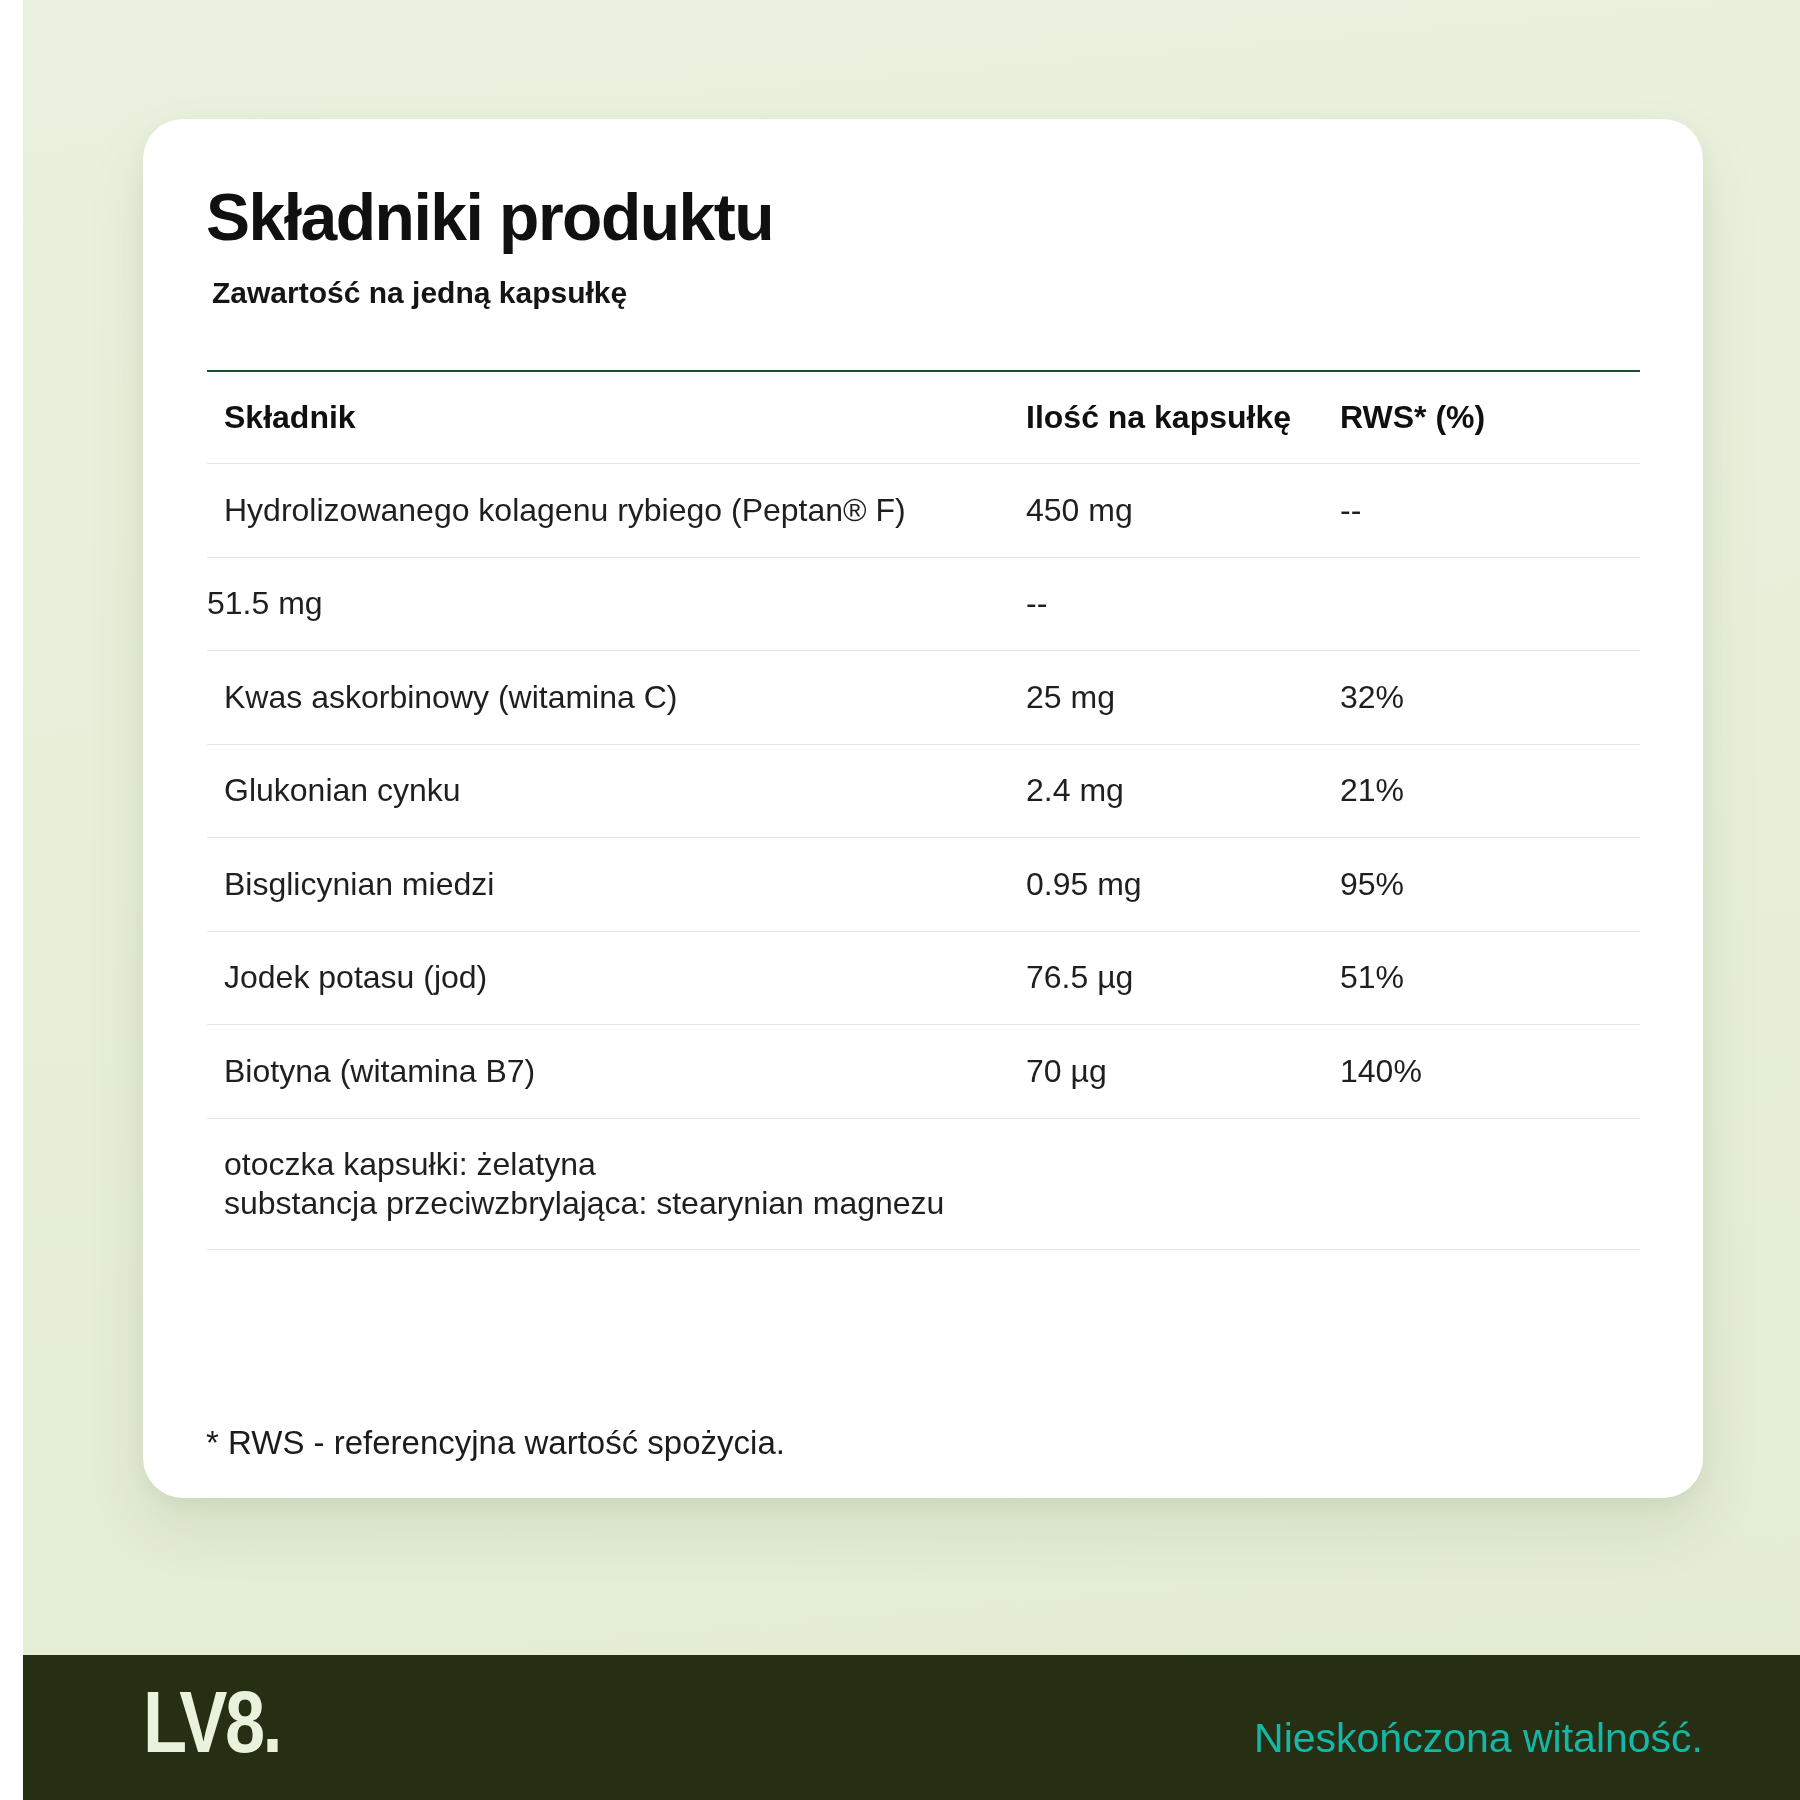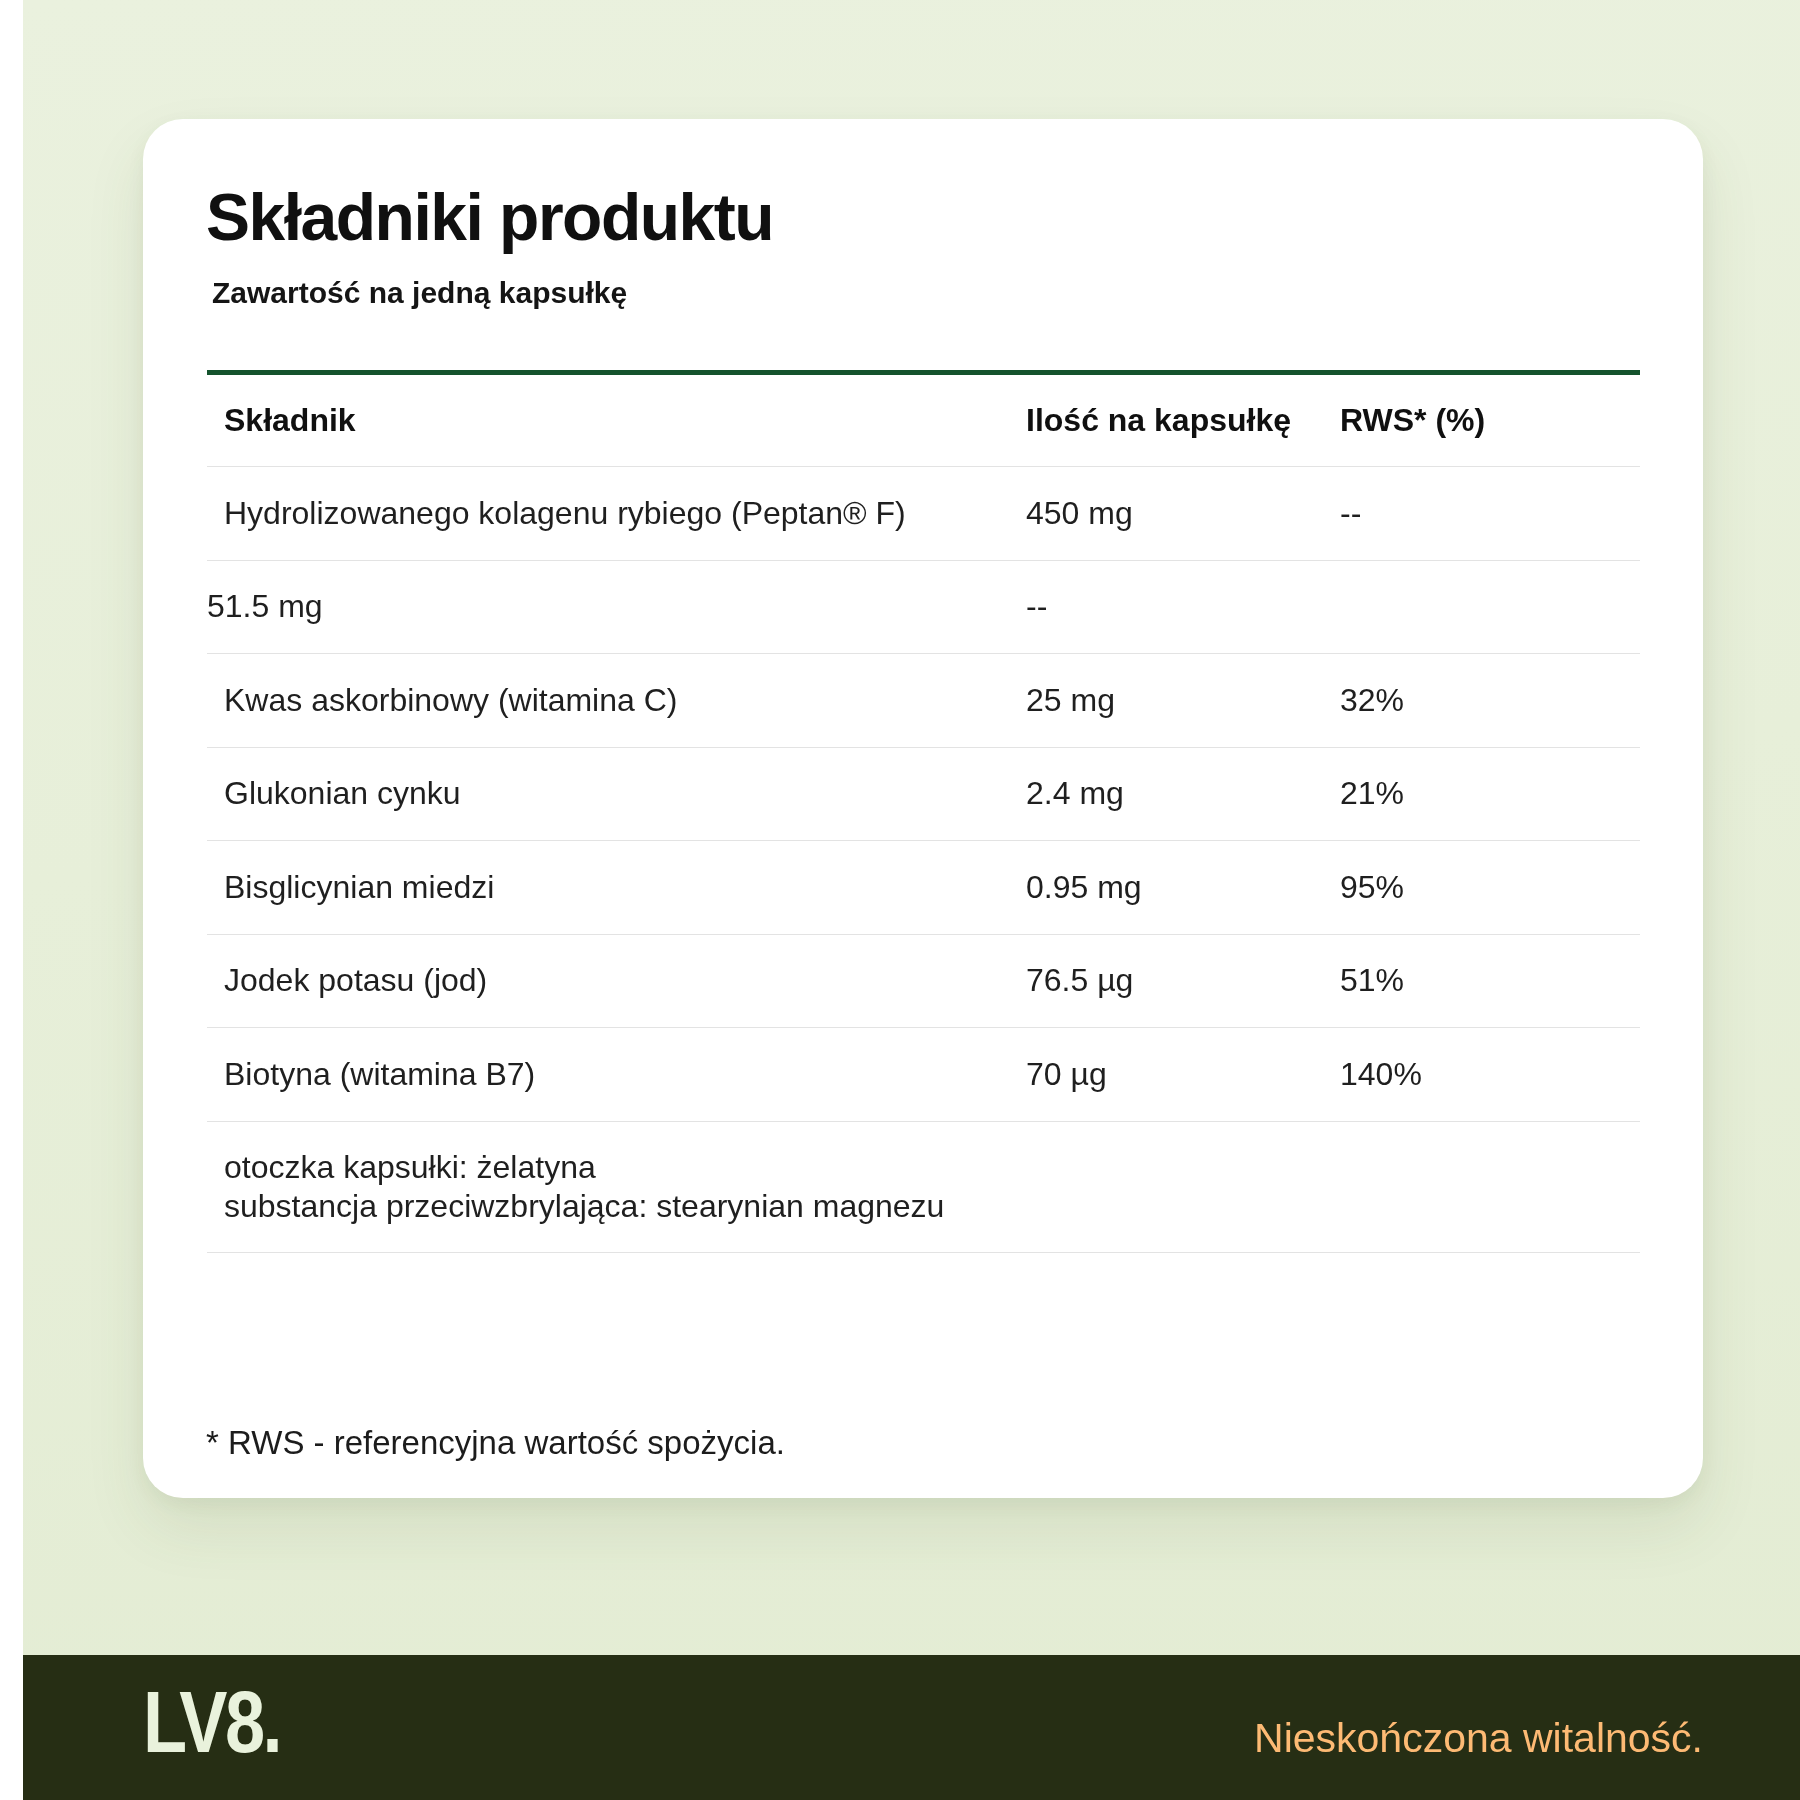--- a/index.html
+++ b/index.html
@@ -41,21 +41,21 @@
     font-size: 30px;
     font-weight: 700;
     color: #151515;
   }
 
   
   .table {
     position: absolute;
     left: 64px; top: 251px;
     width: 1433px;
-    border-top: 5px solid #14532d;
+    border-top: 2px solid #14532d;
     font-size: 32px;
   }
   .tr {
     display: grid;
     grid-template-columns: 819px 314px 1fr;
     align-items: center;
     border-bottom: 1px solid #e3e3e3;
   }
   .tr.head { height: 92px; font-weight: 700; color: #101010; }
   .tr.row  { height: 93.5px; color: #1f1f1f; }
@@ -91,21 +91,21 @@
     color: #e9f2dc;
     transform: scaleX(0.82);
     transform-origin: left center;
   }
   .tagline {
     position: absolute;
     right: 120px; top: 63px;
     font-size: 41px;
     font-weight: 400;
     line-height: 1;
-    color: #fdba74;
+    color: #14b8a6;
   }
 </style>
 </head>
 <body>
 
 <div class="canvas">
 
   <div class="card">
 
     <div class="title">Składniki produktu</div>

